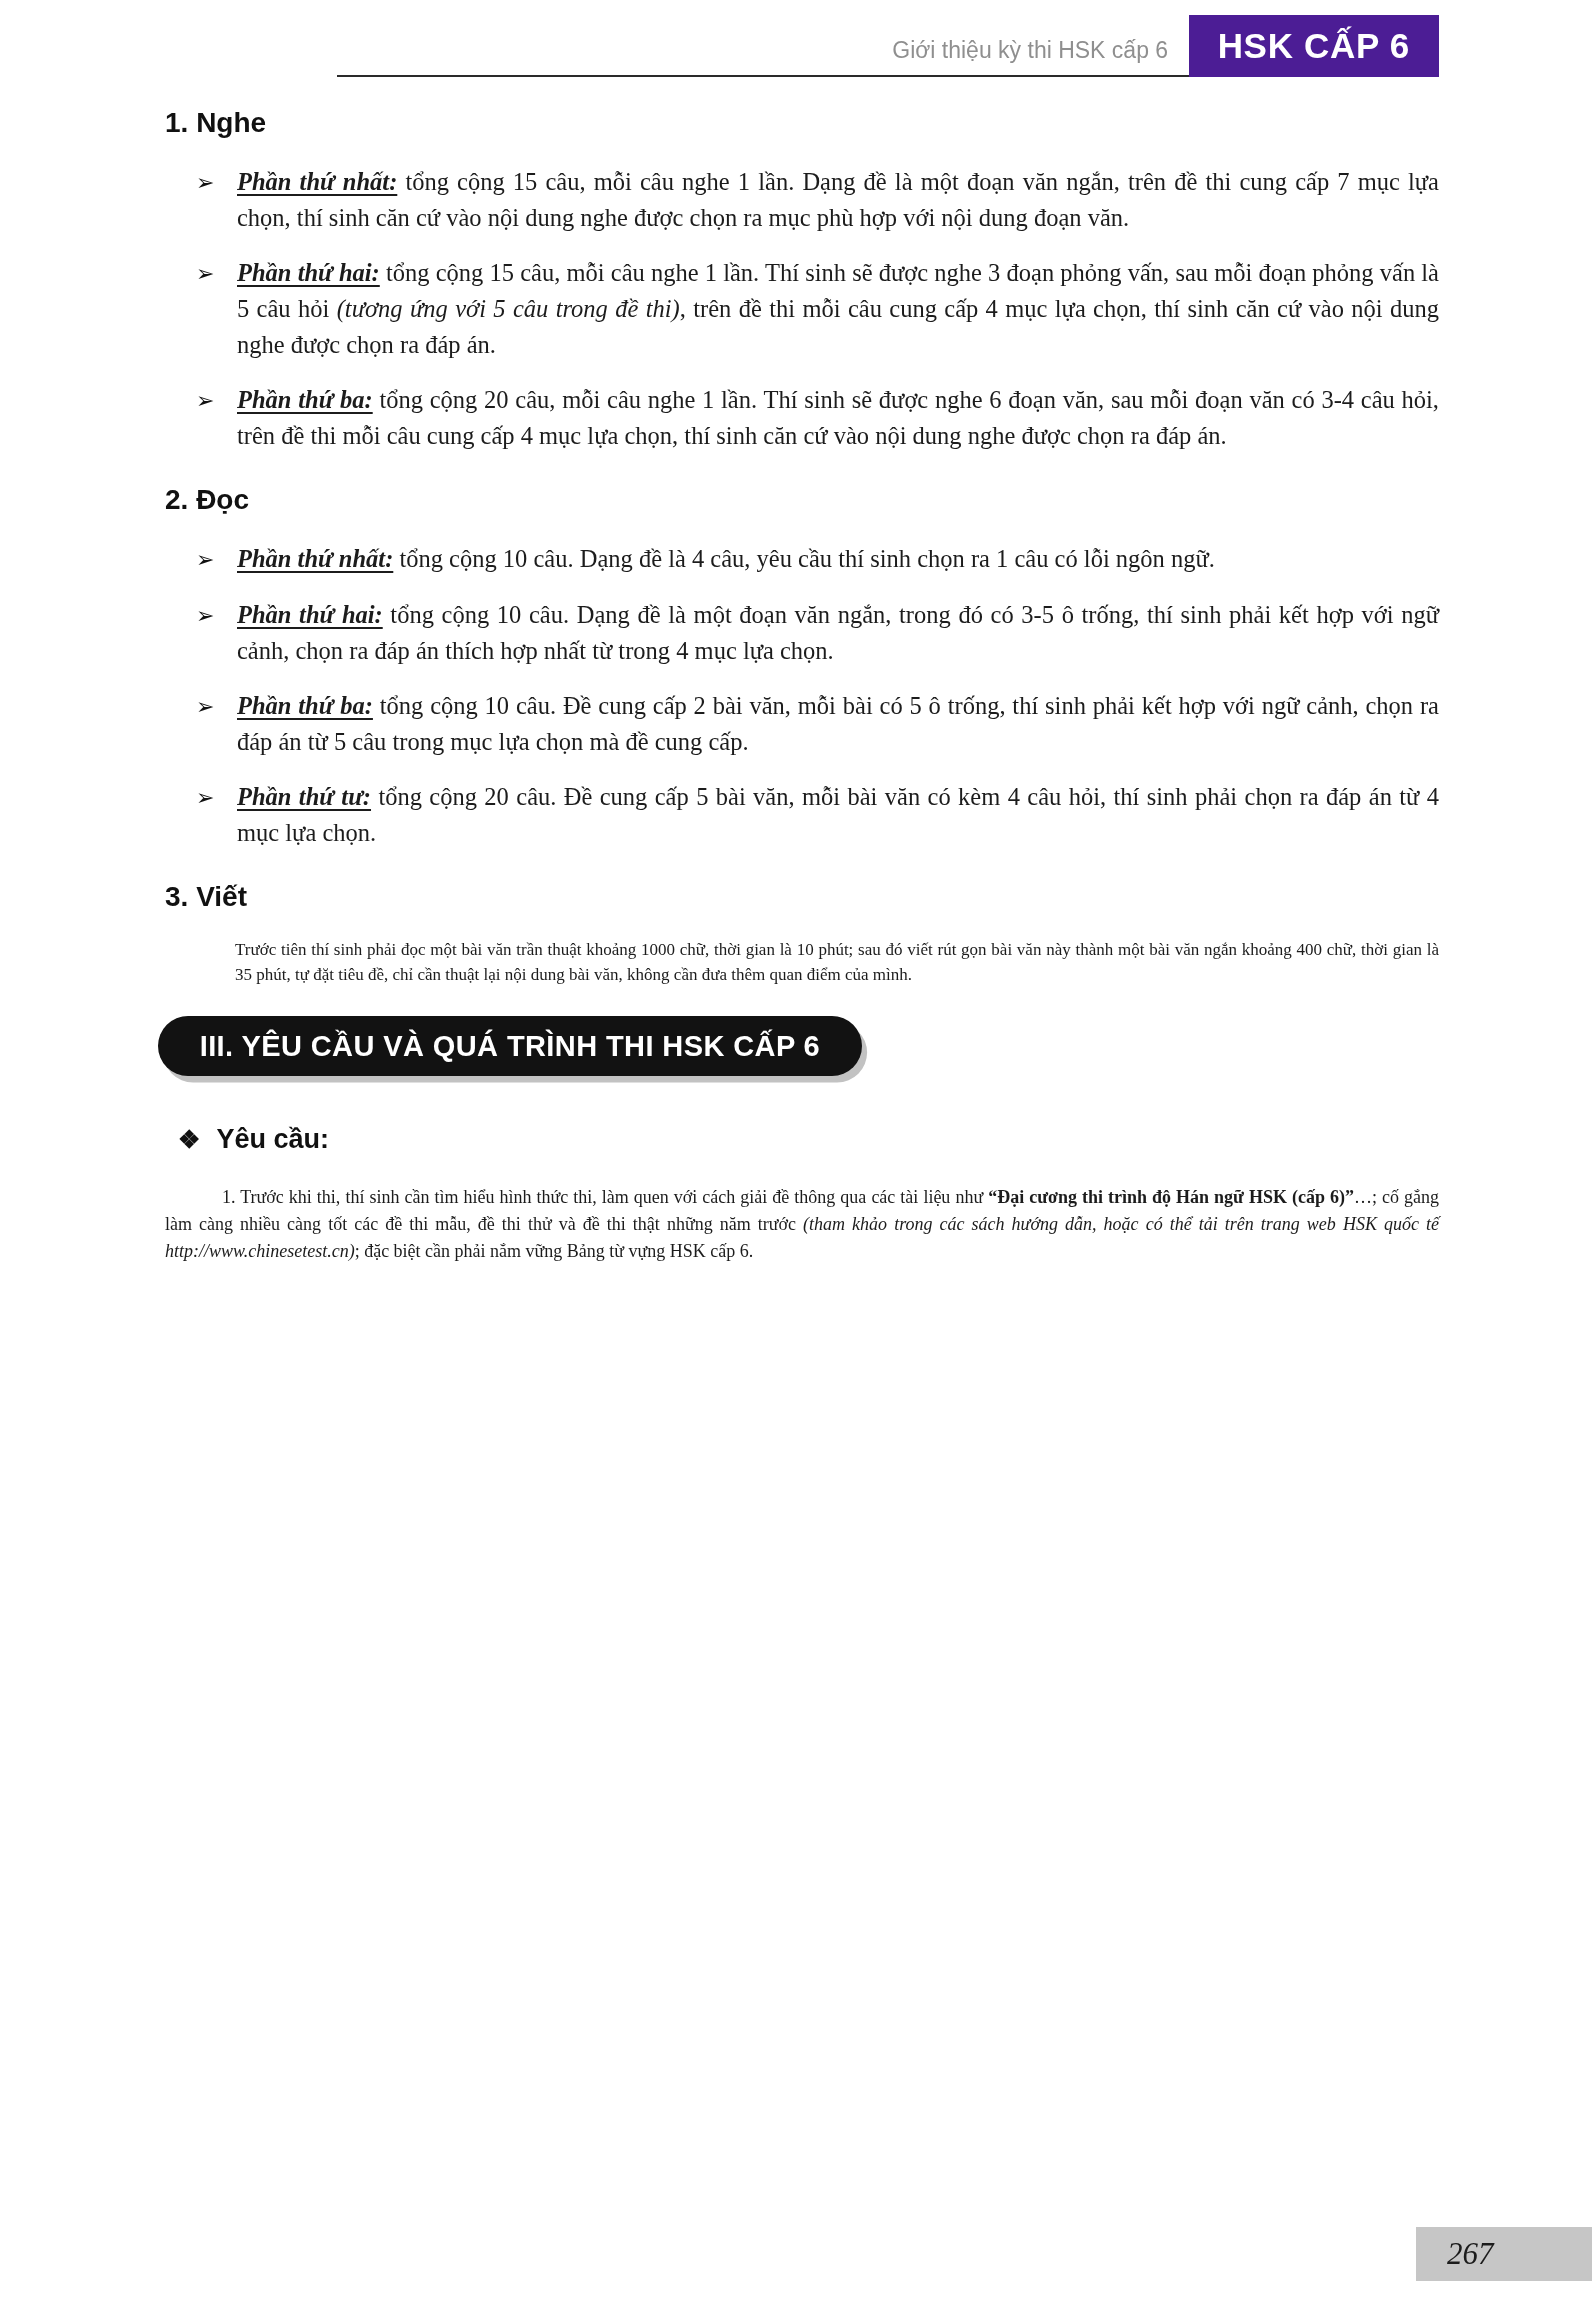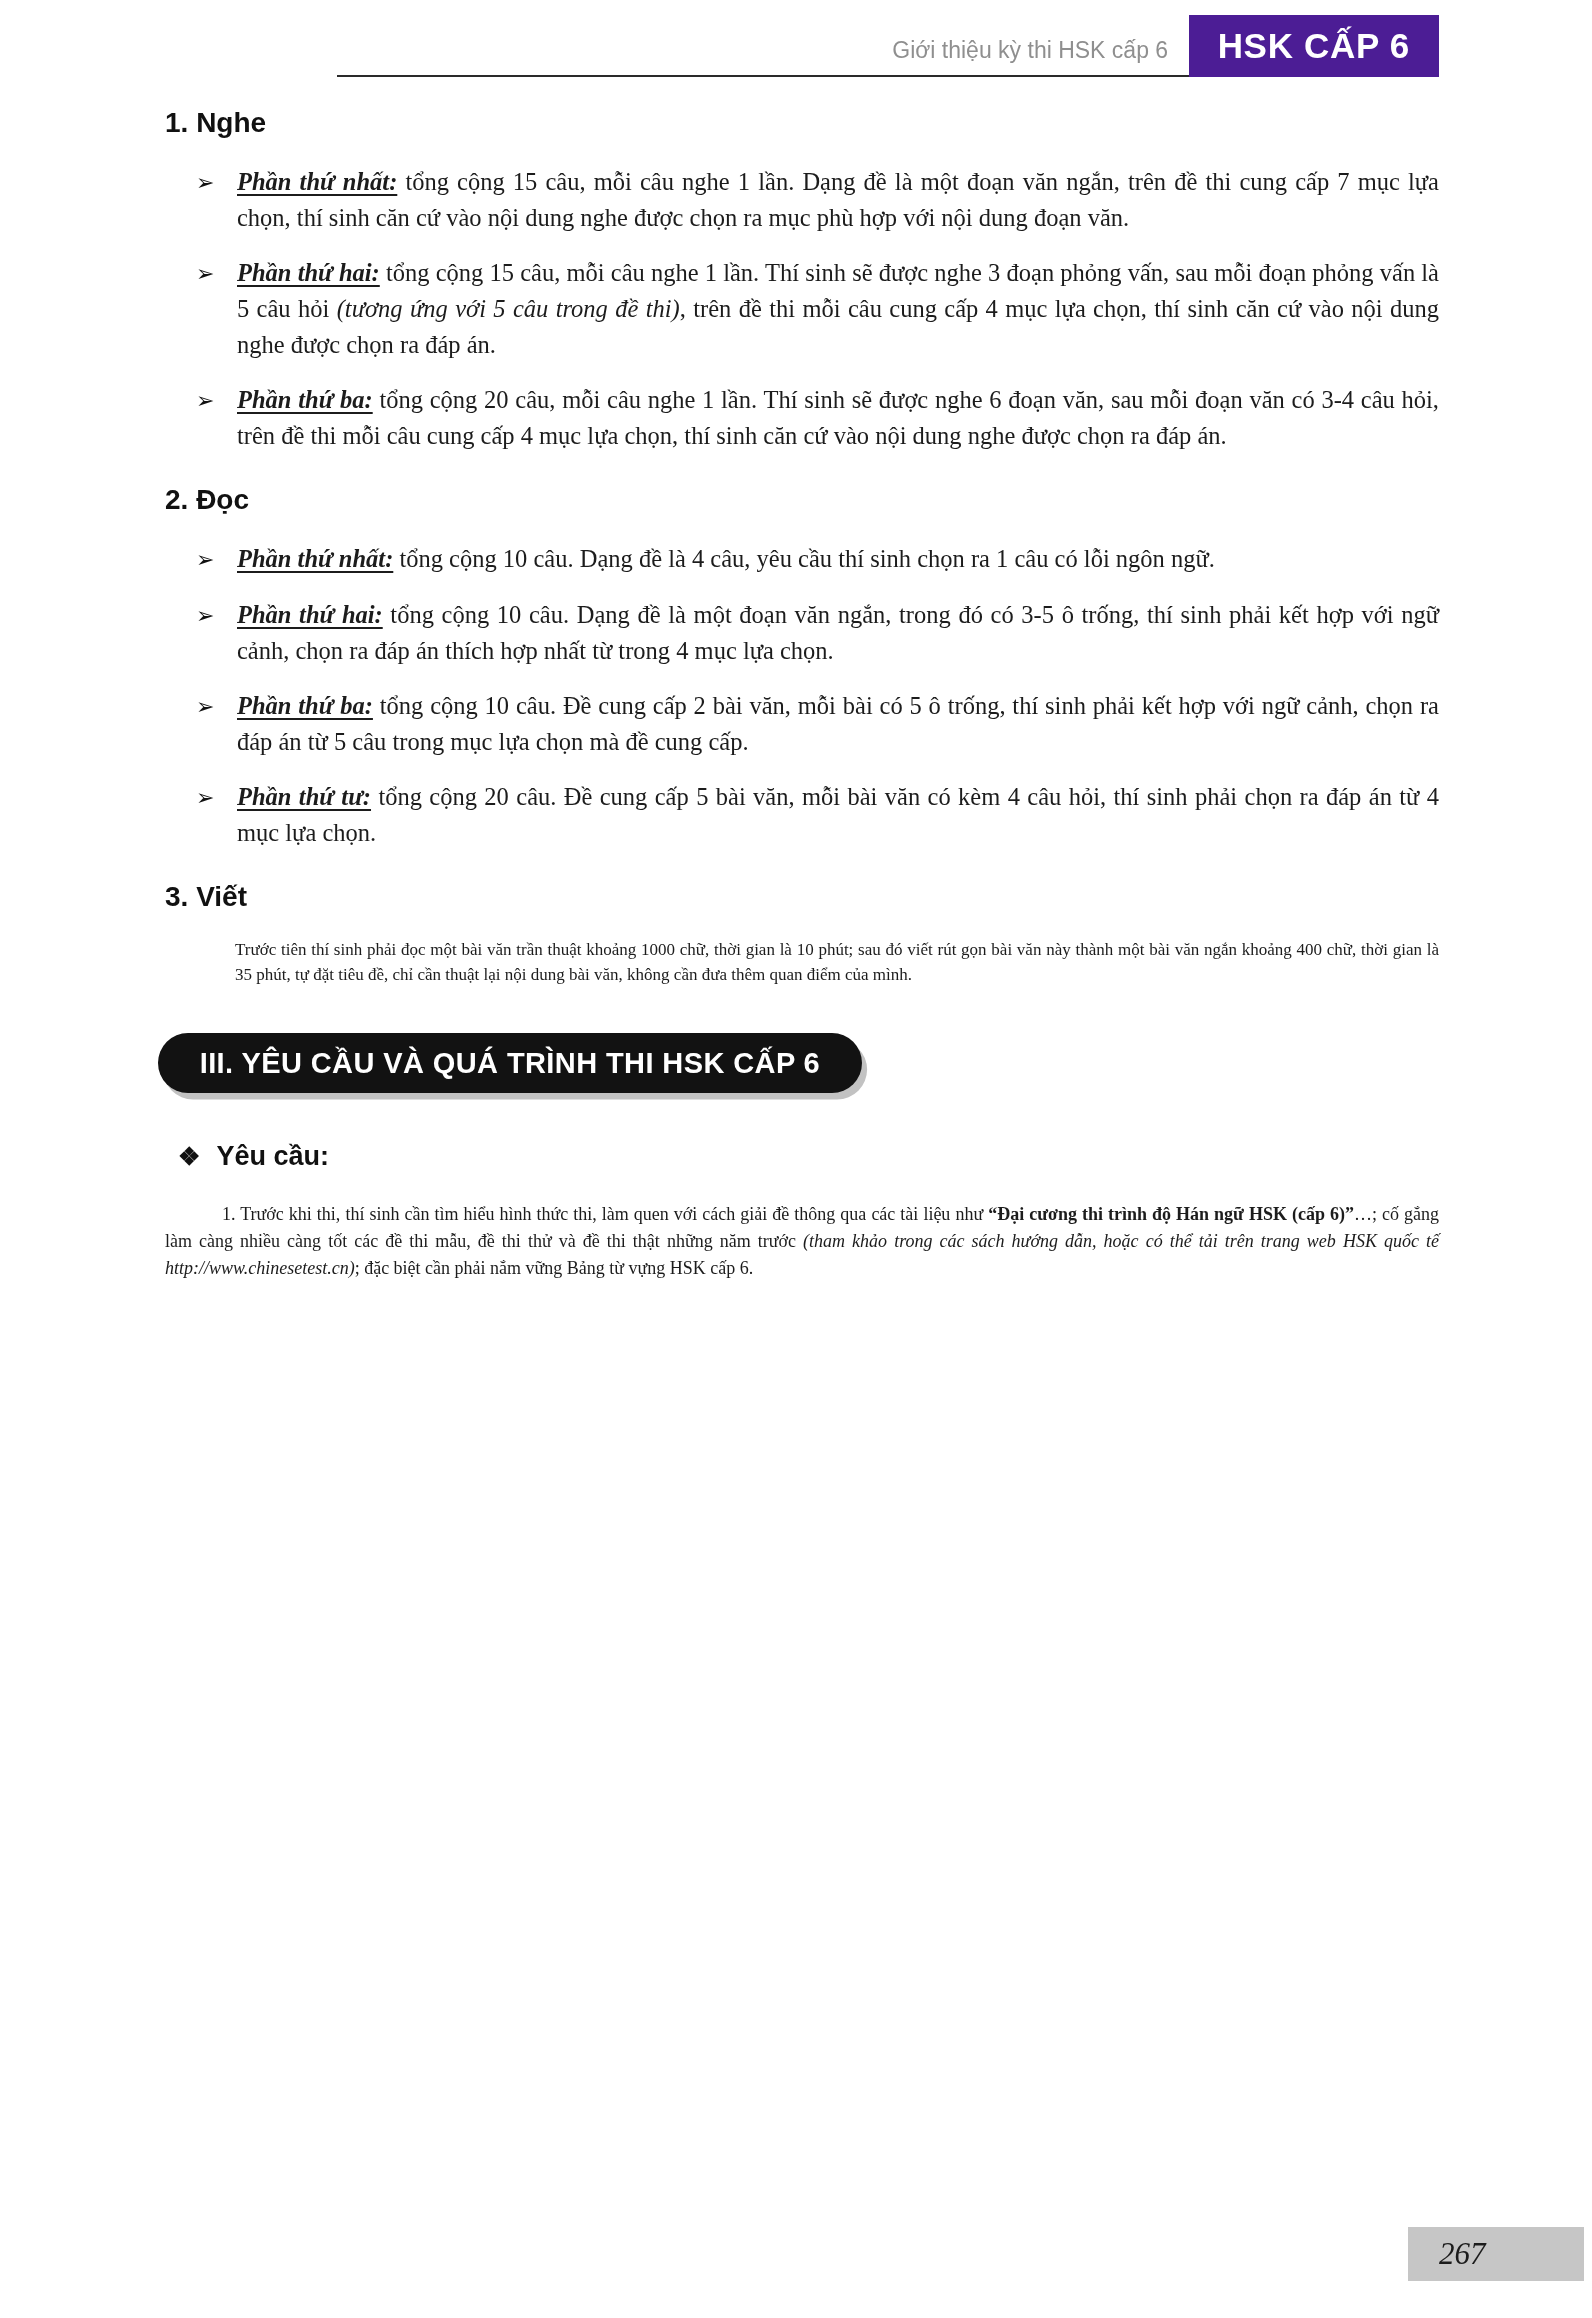--- a/index.html
+++ b/index.html
@@ -82,21 +82,21 @@
 
   
   .banner {
     display:inline-block;
     background:#121212; color:#ffffff;
     font-family:"Liberation Sans", sans-serif;
     font-weight:700; font-size:29px;
     padding:14.6px 42px 13px 42px;
     border-radius:44px;
     box-shadow:5.1px 6.6px 0 #c2c2c2;
-    margin:45px 0 13px -7.3px;
+    margin:28px 0 13px -7.3px;
     letter-spacing:0.4px;
   }
 
   .sub-heading {
     display:flex; align-items:center;
     font-family:"Liberation Sans", sans-serif;
     font-weight:700; font-size:27px; color:#111;
     margin:35px 0 29px 13px;
   }
   .sub-heading .diamond {
@@ -105,21 +105,21 @@
 
   .req-par {
     font-size:18px; line-height:1.5;
     text-align:justify;
     text-indent:57px;
   }
 
   
   .pagenum-box {
     position:absolute;
-    right:8px; bottom:38px;
+    right:0; bottom:38px;
     width:176px; height:54px;
     background:#c6c6c6;
     display:flex; align-items:center;
     padding-left:31px;
   }
   .pagenum {
     font-family:"Liberation Serif", serif;
     font-style:italic; font-size:31px; color:#1c1c1c;
   }
 </style>

